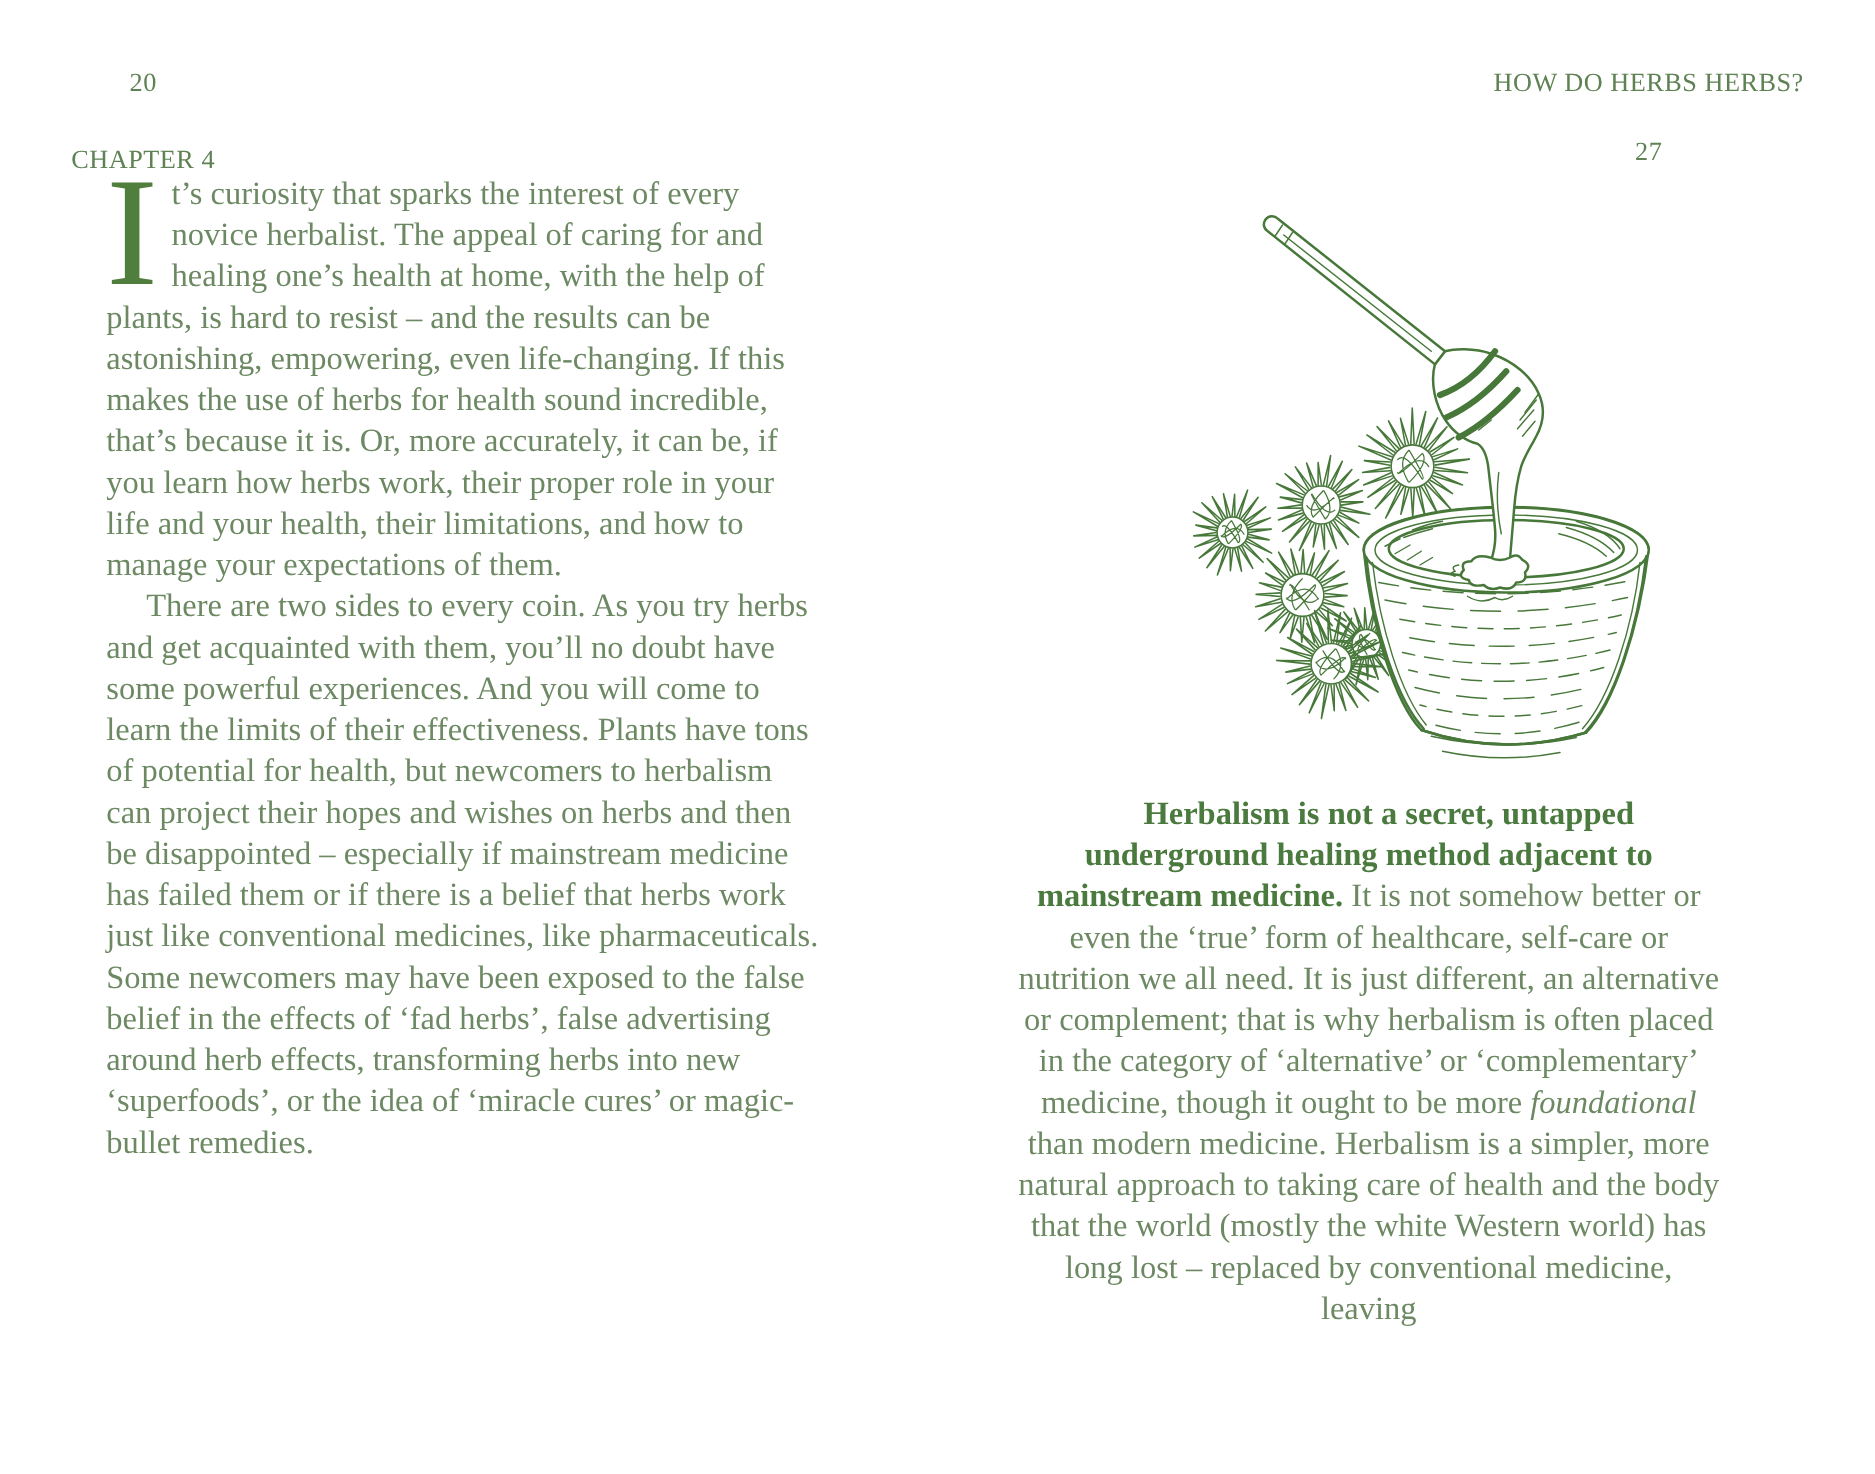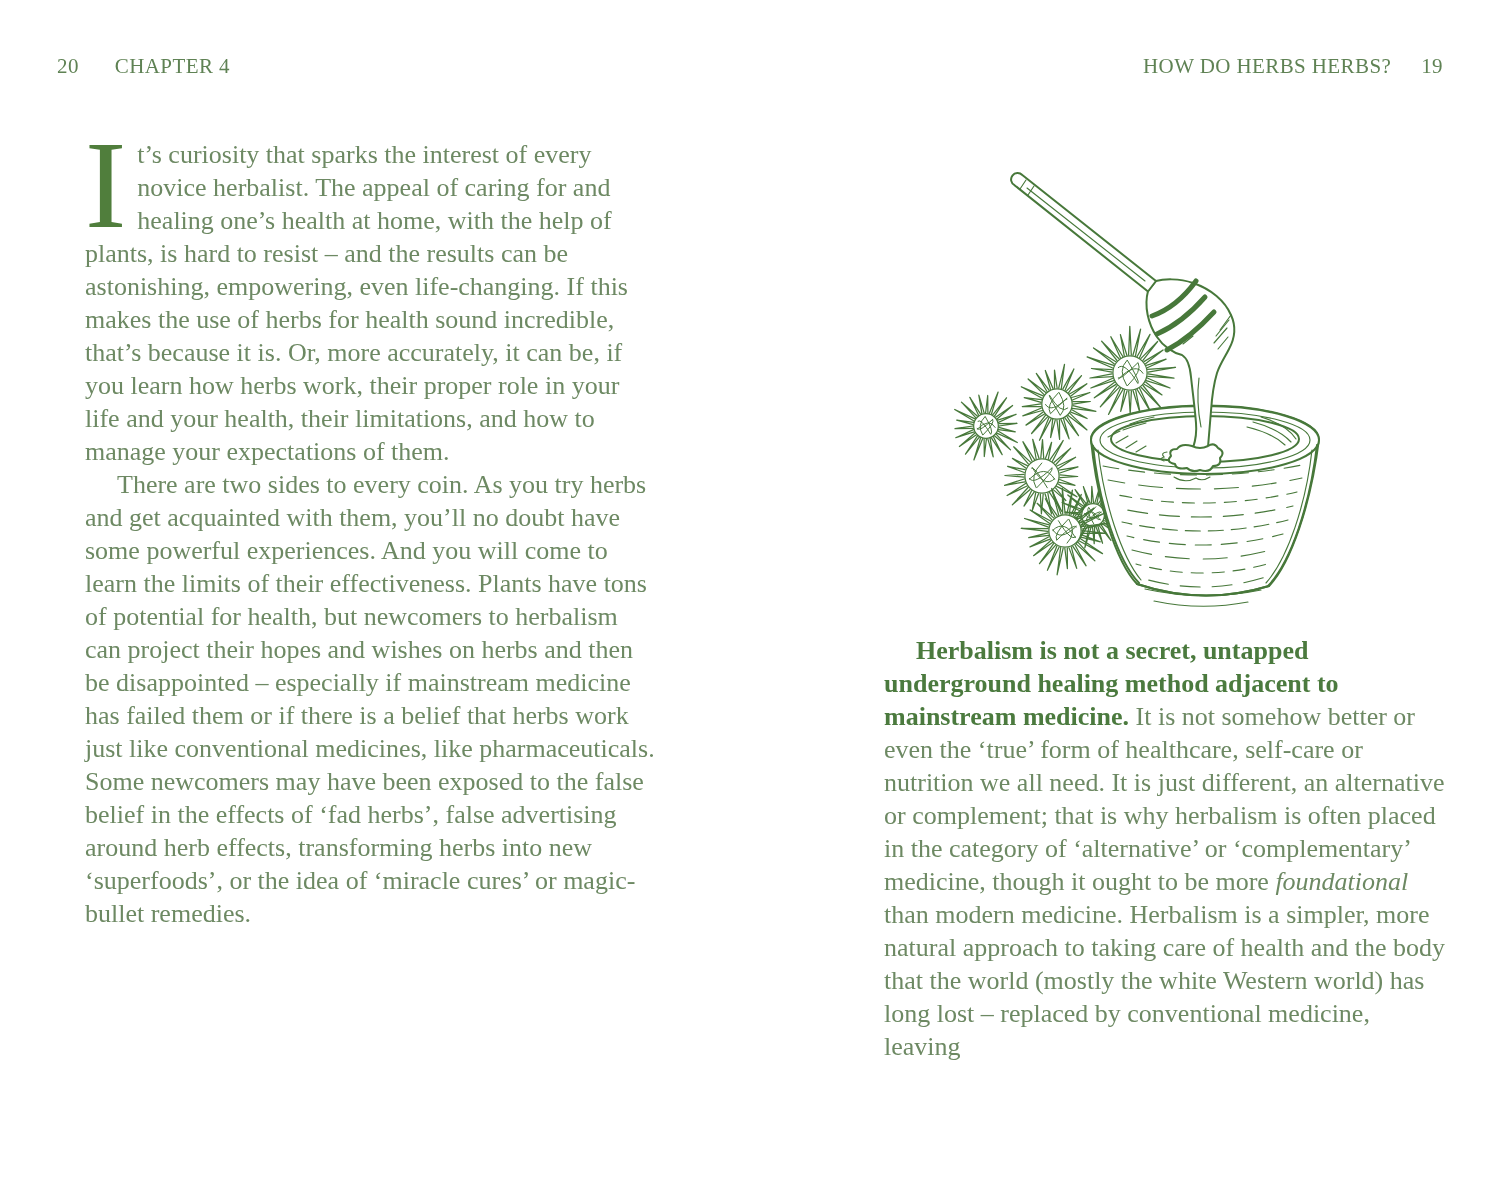--- a/index.html
+++ b/index.html
@@ -16,32 +16,32 @@
     position:relative;
     width:1500px;height:1179px;
     background:var(--background);
     font-family:"Liberation Serif","DejaVu Serif",serif;
     overflow:hidden;
   }
   .running-head{
     position:absolute;top:54px;
     font-size:21px;letter-spacing:.4px;
     color:var(--heading-text);
-    display:flex;align-items:center;
+    display:flex;align-items:center;flex-direction:column;
   }
   .running-head.left{left:57px;gap:36px;}
   .running-head.right{right:57px;gap:30px;}
   .body-col{
     position:absolute;
     font-size:26px;line-height:33px;
     color:var(--body-text);
     text-align:left;
   }
   .col-left{left:85px;top:138px;width:574px;}
-  .col-right{left:884px;top:634px;width:566px;}
+  .col-right{left:812px;top:634px;width:566px;text-align:center;}
   .body-col p{margin:0;}
   .indent{text-indent:32px;}
   .dropcap{
     float:left;
     font-size:124px;line-height:86px;
     height:94px;
     margin:5px 11px 0 0;
     color:var(--dropcap);
   }
   .bold-lead{font-weight:bold;color:var(--bold-text);}
@@ -62,21 +62,21 @@
 
 <div class="spread">
 
   <div class="running-head left">
     <span>20</span>
     <span>CHAPTER 4</span>
   </div>
 
   <div class="running-head right">
     <span>HOW DO HERBS HERBS?</span>
-    <span>19</span>
+    <span>27</span>
   </div>
 
   <div class="body-col col-left">
     <p><span class="dropcap">I</span><span>t’s curiosity that sparks the interest of every novice herbalist. The appeal of caring for and healing one’s health at home, with the help of plants, is hard to resist – and the results can be astonishing, empowering, even life-changing. If this makes the use of herbs for health sound incredible, that’s because it is. Or, more accurately, it can be, if you learn how herbs work, their proper role in your life and your health, their limitations, and how to manage your expectations of them.</span></p>
     <p class="indent">There are two sides to every coin. As you try herbs and get acquainted with them, you’ll no doubt have some powerful experiences. And you will come to learn the limits of their effectiveness. Plants have tons of potential for health, but newcomers to herbalism can project their hopes and wishes on herbs and then be disappointed – especially if mainstream medicine has failed them or if there is a belief that herbs work just like conventional medicines, like pharmaceuticals. Some newcomers may have been exposed to the false belief in the effects of ‘fad herbs’, false advertising around herb effects, transforming herbs into new ‘superfoods’, or the idea of ‘miracle cures’ or magic-bullet remedies.</p>
   </div>
 
   <svg class="illustration" viewBox="0 0 472 472" role="img">
 
     <g class="daisy">

